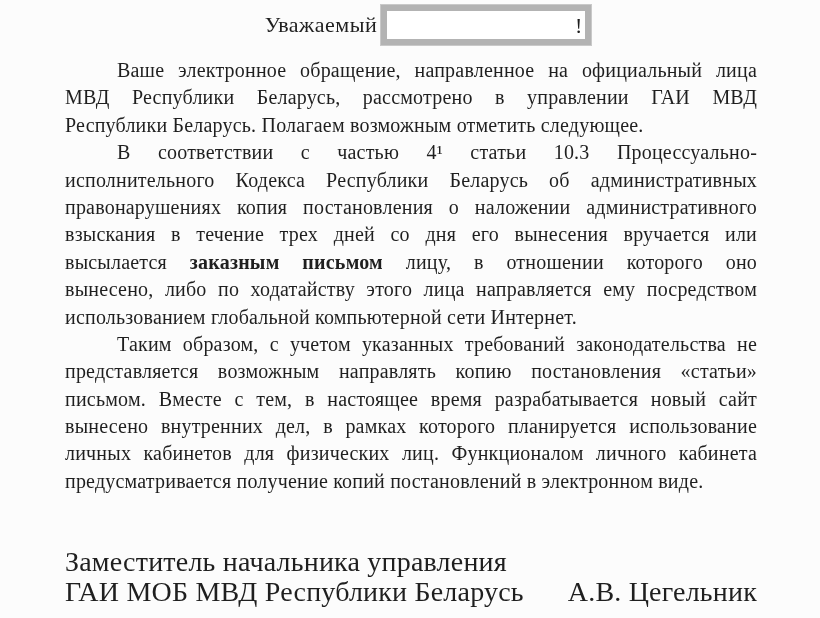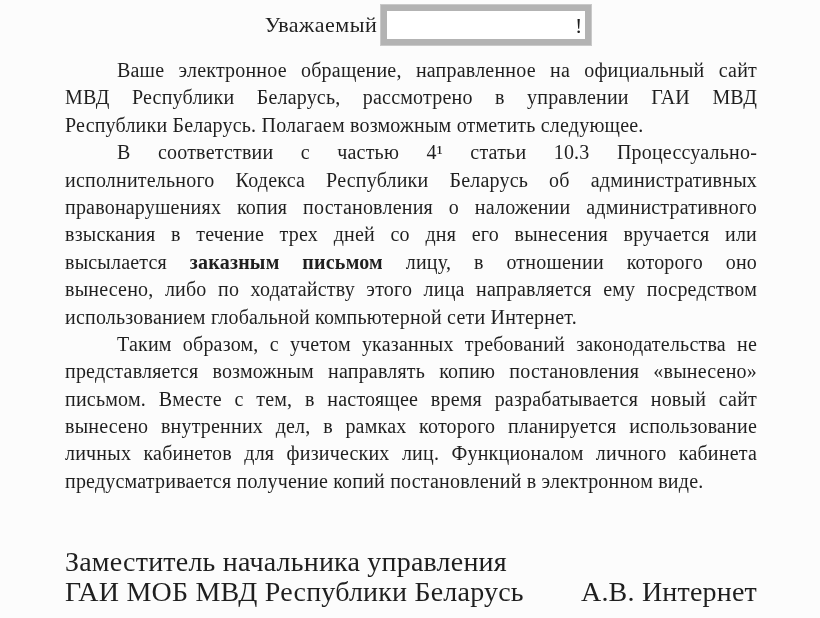--- a/index.html
+++ b/index.html
@@ -84,39 +84,39 @@
 <div class="page">
 
   <div class="salutation">
     <span class="sal-prefix">Уважаемый</span>
     <span class="redaction-box">
       <span class="sal-suffix">!</span>
     </span>
   </div>
 
   <div class="body" id="body-text">
-      <div class="line line-first"><span>Ваше электронное обращение, направленное на официальный сайт</span></div>
+      <div class="line line-first"><span>Ваше электронное обращение, направленное на официальный лица</span></div>
       <div class="line"><span>МВД Республики Беларусь, рассмотрено в управлении ГАИ МВД</span></div>
       <div class="line line-last"><span>Республики Беларусь. Полагаем возможным отметить следующее.</span></div>
       <div class="line line-first"><span>В соответствии с частью 4¹ статьи 10.3 Процессуально-</span></div>
       <div class="line"><span>исполнительного Кодекса Республики Беларусь об административных</span></div>
       <div class="line"><span>правонарушениях копия постановления о наложении административного</span></div>
       <div class="line"><span>взыскания в течение трех дней со дня его вынесения вручается или</span></div>
       <div class="line"><span>высылается </span><span class="bold">заказным письмом</span><span> лицу, в отношении которого оно</span></div>
       <div class="line"><span>вынесено, либо по ходатайству этого лица направляется ему посредством</span></div>
       <div class="line line-last"><span>использованием глобальной компьютерной сети Интернет.</span></div>
       <div class="line line-first"><span>Таким образом, с учетом указанных требований законодательства не</span></div>
-      <div class="line"><span>представляется возможным направлять копию постановления «вынесено»</span></div>
+      <div class="line"><span>представляется возможным направлять копию постановления «статьи»</span></div>
       <div class="line"><span>письмом. Вместе с тем, в настоящее время разрабатывается новый сайт</span></div>
       <div class="line"><span>вынесено внутренних дел, в рамках которого планируется использование</span></div>
       <div class="line"><span>личных кабинетов для физических лиц. Функционалом личного кабинета</span></div>
       <div class="line line-last"><span>предусматривается получение копий постановлений в электронном виде.</span></div>
     </div>
 
   <div class="signature">
     <div class="sig-line">Заместитель начальника управления</div>
     <div class="sig-row">
       <span>ГАИ МОБ МВД Республики Беларусь</span>
-      <span>А.В. Интернет</span>
+      <span>А.В. Цегельник</span>
     </div>
   </div>
 
 </div>
 
 </body></html>

